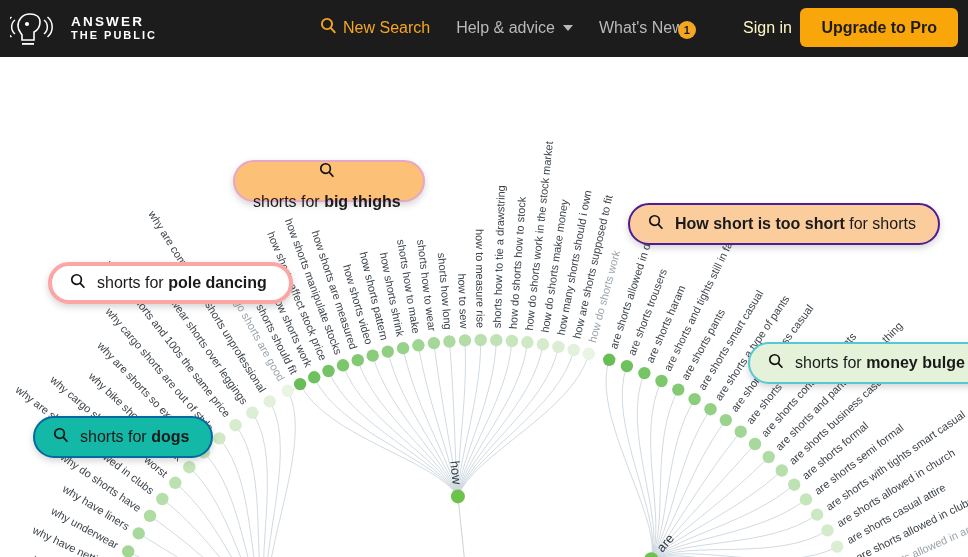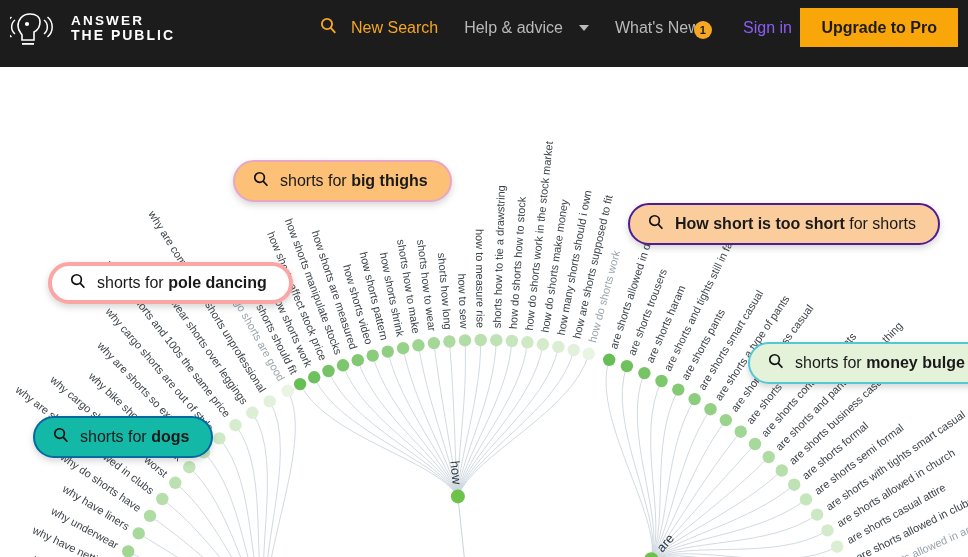--- a/index.html
+++ b/index.html
@@ -28,21 +28,21 @@
     opacity: .92;
     z-index: 1;
     pointer-events: none;
     white-space: pre-line;
   }
 
   
   #header {
     position: absolute;
     left: 0; top: 0;
-    width: 968px; height: 67px;
+    width: 968px; height: 57px;
     background: #1c1c1c;
     z-index: 5;
     display: flex;
     align-items: center;
   }
   #header::before {
     content: "";
     position: absolute;
     left: 0; top: 0; width: 175px; height: 55px;
     background: #1c1c1c;
@@ -60,32 +60,32 @@
     display: flex; flex-direction: column;
     justify-content: center;
     line-height: 1.12;
   }
   .logo-text .l1, .logo-text .l2 {
     color: #fff;
     font-size: 13.5px;
     font-weight: bold;
     letter-spacing: 2.2px;
   }
-  .logo-text .l2 { font-size: 14px; letter-spacing: 2.0px; }
+  .logo-text .l2 { font-size: 11px; letter-spacing: 2.0px; }
 
   .nav {
     position: absolute;
     left: 320px; top: 0;
     height: 55px;
     display: flex;
     align-items: center;
     gap: 26px;
   }
   .nav-item {
-    display: flex; align-items: center; gap: 14px;
+    display: flex; align-items: center; gap: 6px;
     font-size: 16px;
     color: #b9b9b9;
     cursor: pointer;
     white-space: nowrap;
     position: relative;
     text-align: center;
   }
   .nav-item.accent { color: #f5a623; }
   .caret {
     width: 0; height: 0;
@@ -102,31 +102,31 @@
     background: #f5a623;
     color: #1c1c1c;
     font-size: 11px;
     font-weight: bold;
     display: flex; align-items: center; justify-content: center;
   }
   .signin {
     position: absolute;
     right: 176px; top: 0; height: 55px;
     display: flex; align-items: center;
-    color: #8b5cf6;
+    color: #fef9c3;
     font-size: 16px;
     cursor: pointer;
   }
   .upgrade {
     position: absolute;
     right: 10px; top: 8px;
     height: 39px;
     padding: 0 21px;
     background: #f9a60b;
-    border: none; border-radius: 0;
+    border: none; border-radius: 6px;
     color: #1c1c1c;
     font-family: "Liberation Sans", sans-serif;
     font-size: 16px; font-weight: bold;
     cursor: pointer;
     white-space: nowrap;
   }
 
   
   #viz {
     position: absolute;
@@ -148,21 +148,21 @@
     border-radius: 23px;
     font-size: 16px;
     color: #1a1a1a;
     white-space: nowrap;
     box-shadow: 0 3px 7px rgba(0,0,0,.17);
     z-index: 40;
     cursor: pointer;
   }
   .bubble .mag { flex: none; }
   .bubble .txt b { font-weight: bold; }
-  .b-thighs { left: 233px; top: 160px; background: #fcc077; border: 2px solid #e7a6c6; }
+  .b-thighs { left: 233px; top: 160px; background: #fcc077; border: 2px solid #e7a6c6; flex-direction: column; }
   .b-short  { left: 628px; top: 203px; background: #fbcd9d; border: 2px solid #4c1d95; }
   .b-pole   { left: 48px;  top: 262px; background: #ffffff; border: 4px solid #fca5a5; }
   .b-bulge  { left: 748px; top: 342px; background: #e4f2d9; border: 2px solid #55c8d6; }
   .b-dogs   { left: 33px;  top: 416px; background: #14b8a6; border: 2px solid #0369a1; }
 </style>
 </head>
 <body>
 
 <div id="page">
 

